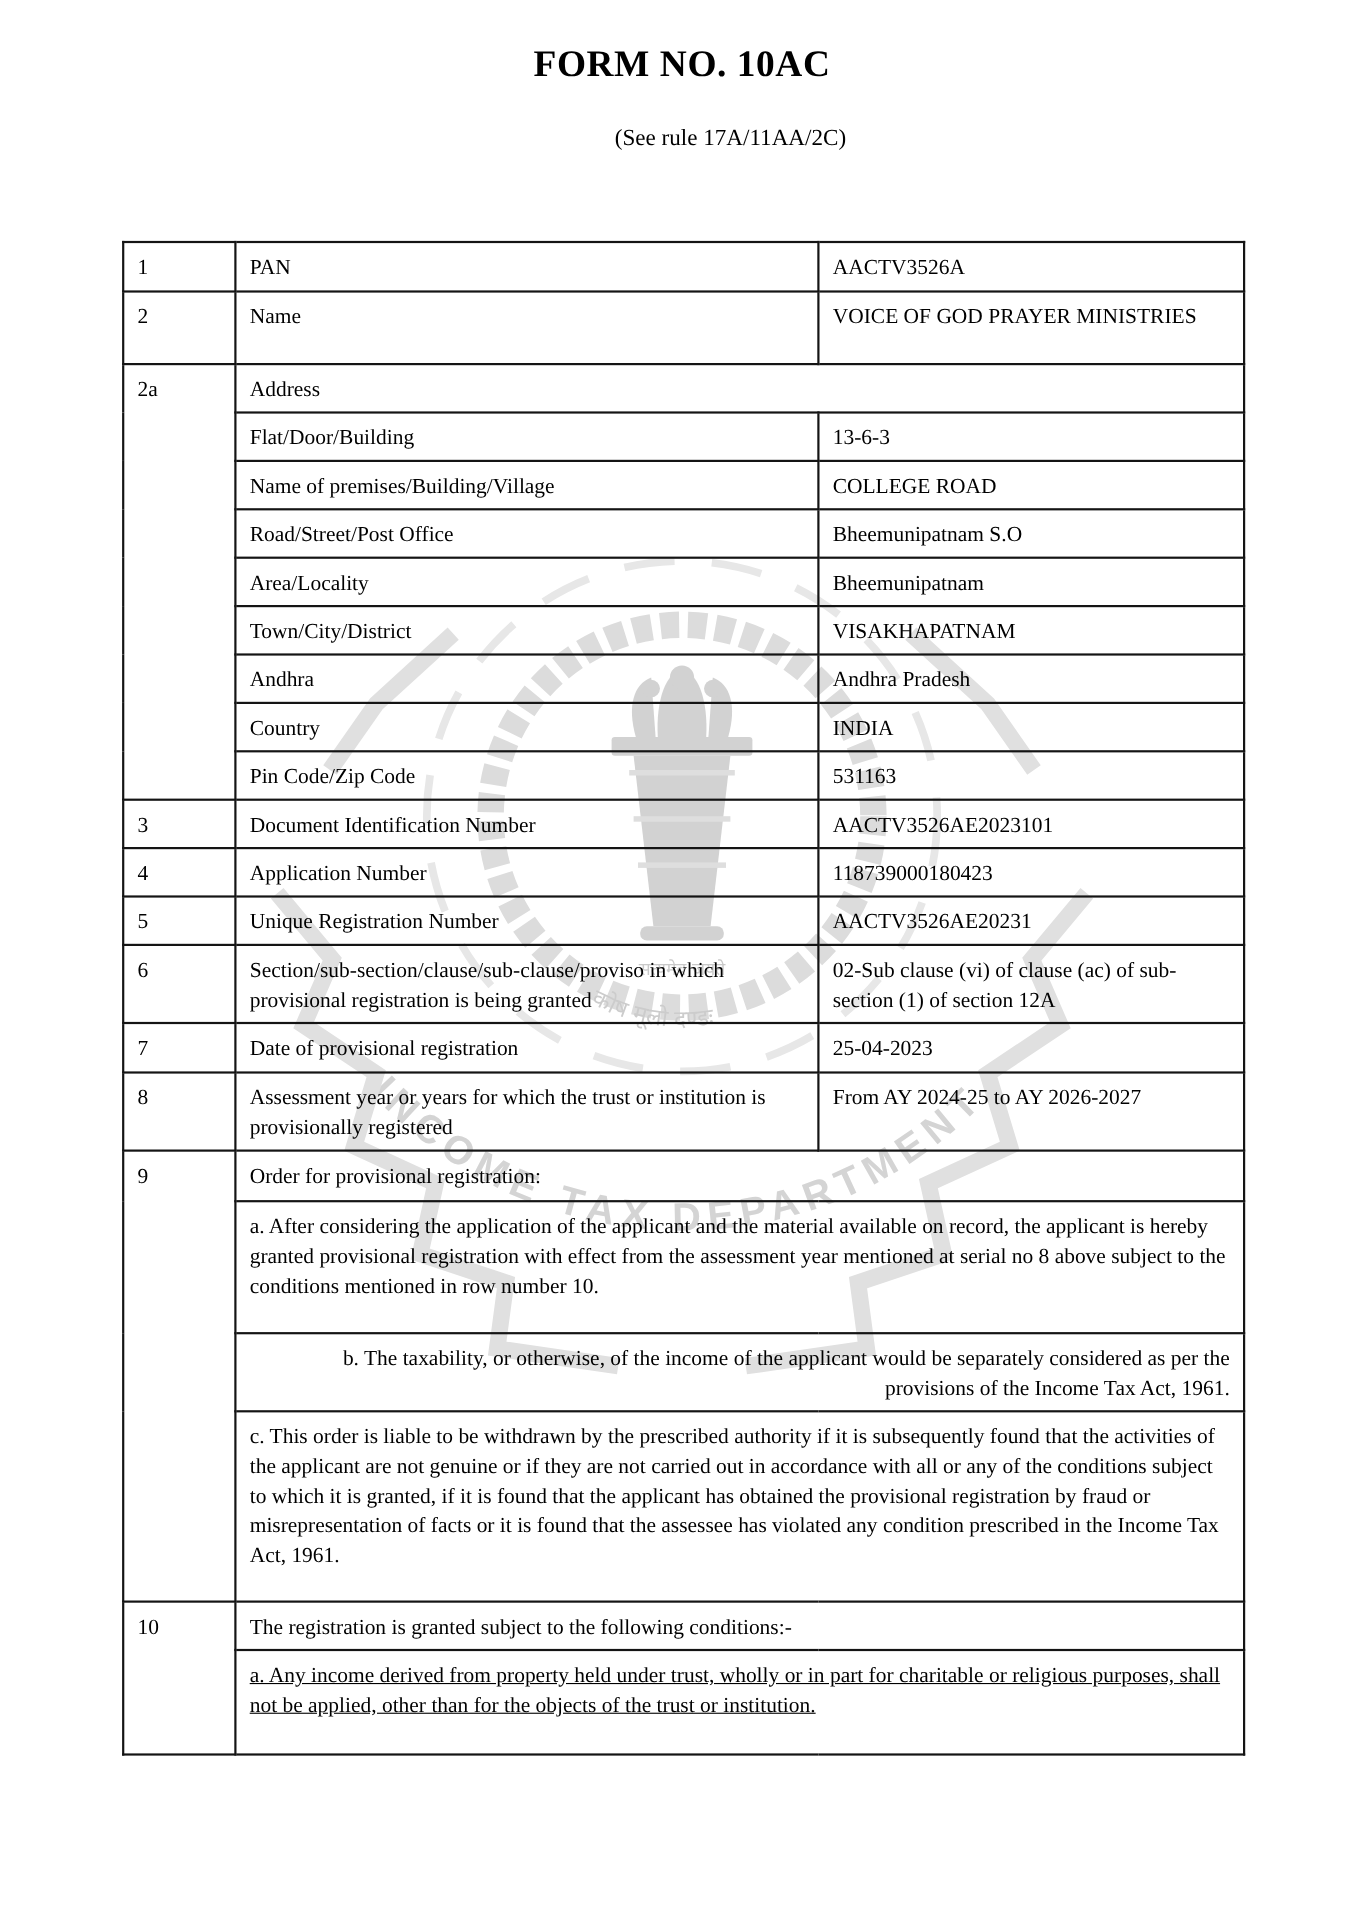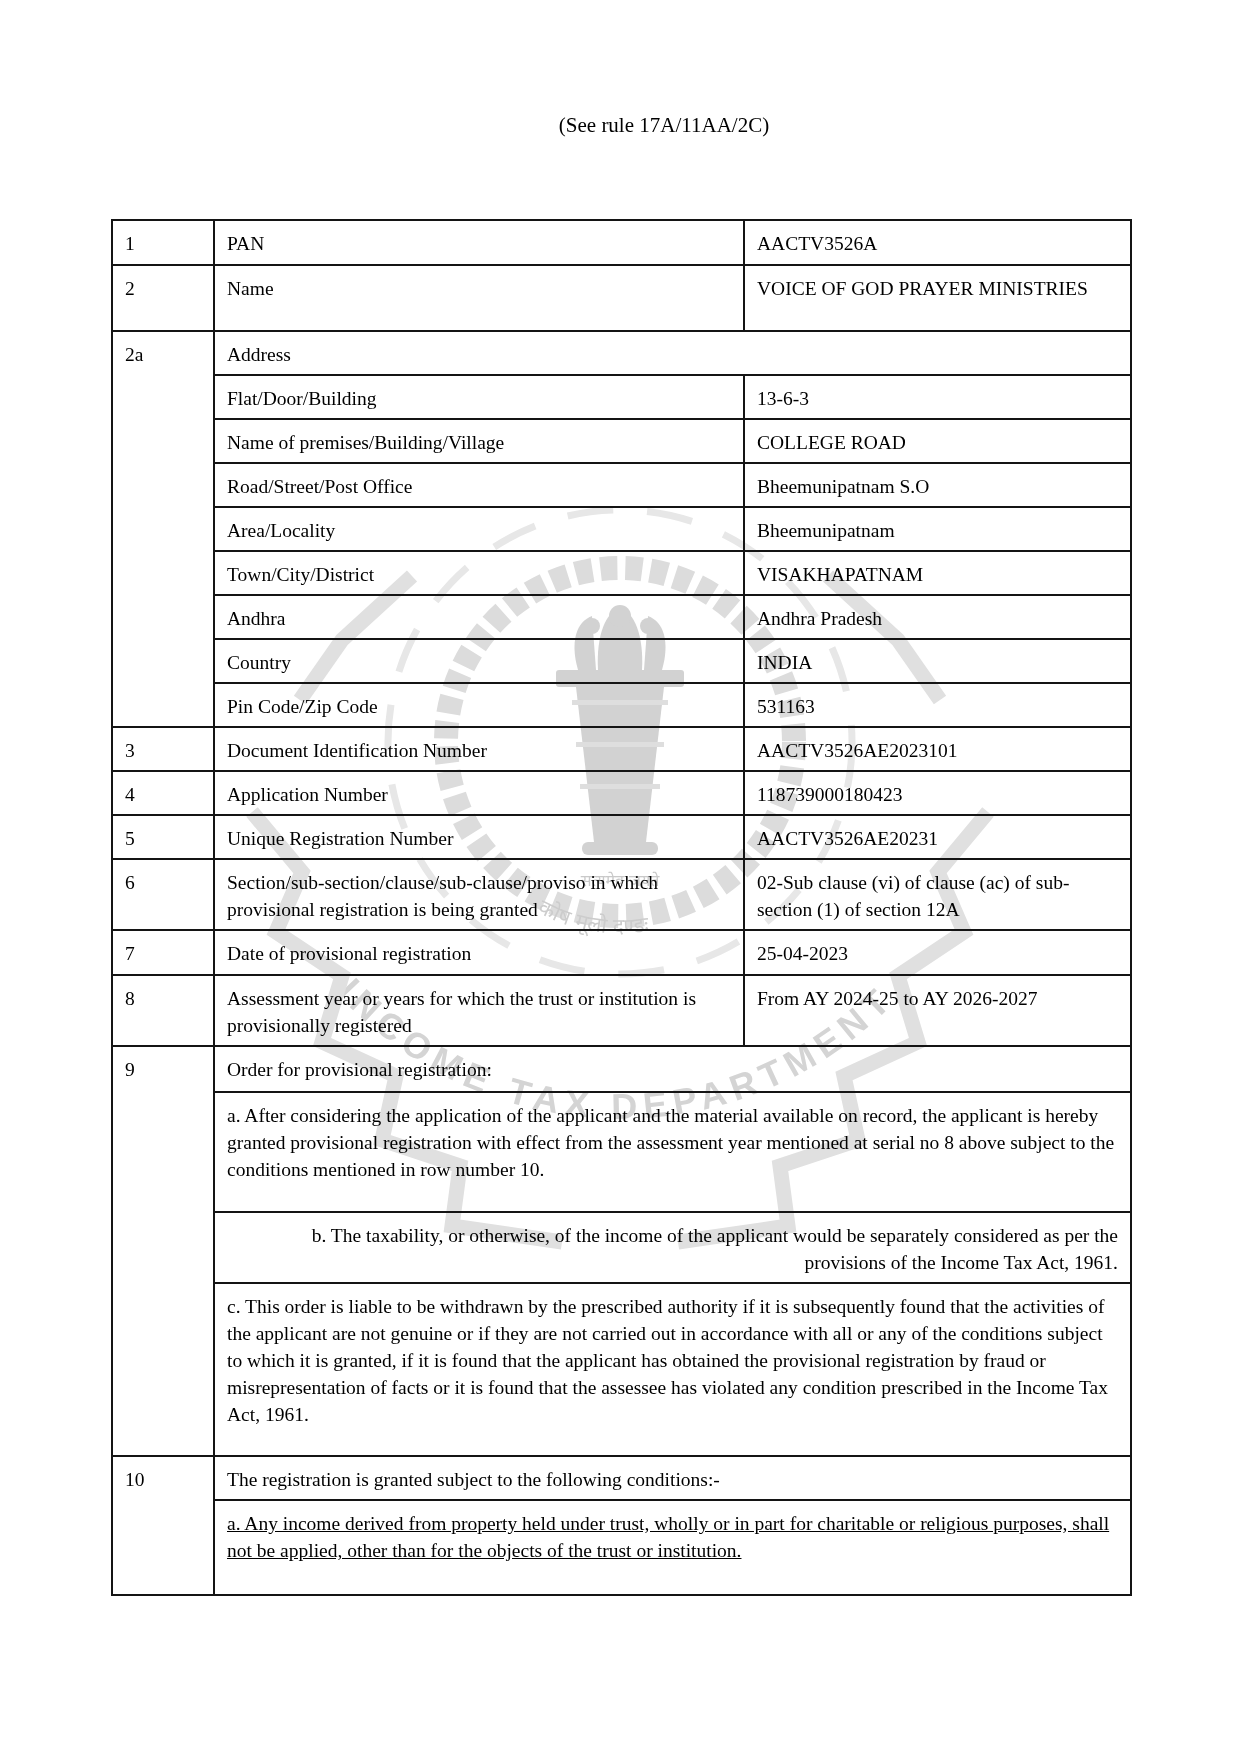--- a/index.html
+++ b/index.html
@@ -88,20 +88,21 @@
     <g fill="none" stroke="#e0e0e0" stroke-width="15" stroke-linejoin="miter">
       <polyline points="252,812 302,872 276,932 342,976 322,1042 396,1076 382,1140 460,1166 452,1226 562,1242"></polyline>
       <polyline points="300,700 342,640 412,576"></polyline>
     </g>
     <g fill="none" stroke="#e0e0e0" stroke-width="15" stroke-linejoin="miter">
       <polyline points="988,812 938,872 964,932 898,976 918,1042 844,1076 858,1140 780,1166 788,1226 678,1242"></polyline>
       <polyline points="940,700 898,640 828,576"></polyline>
     </g>
   </svg>
 
+  <div class="hdr hdr-title">FORM NO. 10AC</div>
   <div class="hdr hdr-rule">(See rule 17A/11AA/2C)</div>
 
   <table class="form">
     <colgroup>
       <col style="width:102px">
         <col style="width:530px">
         <col style="width:387px">
     </colgroup>
 
     <tbody>

